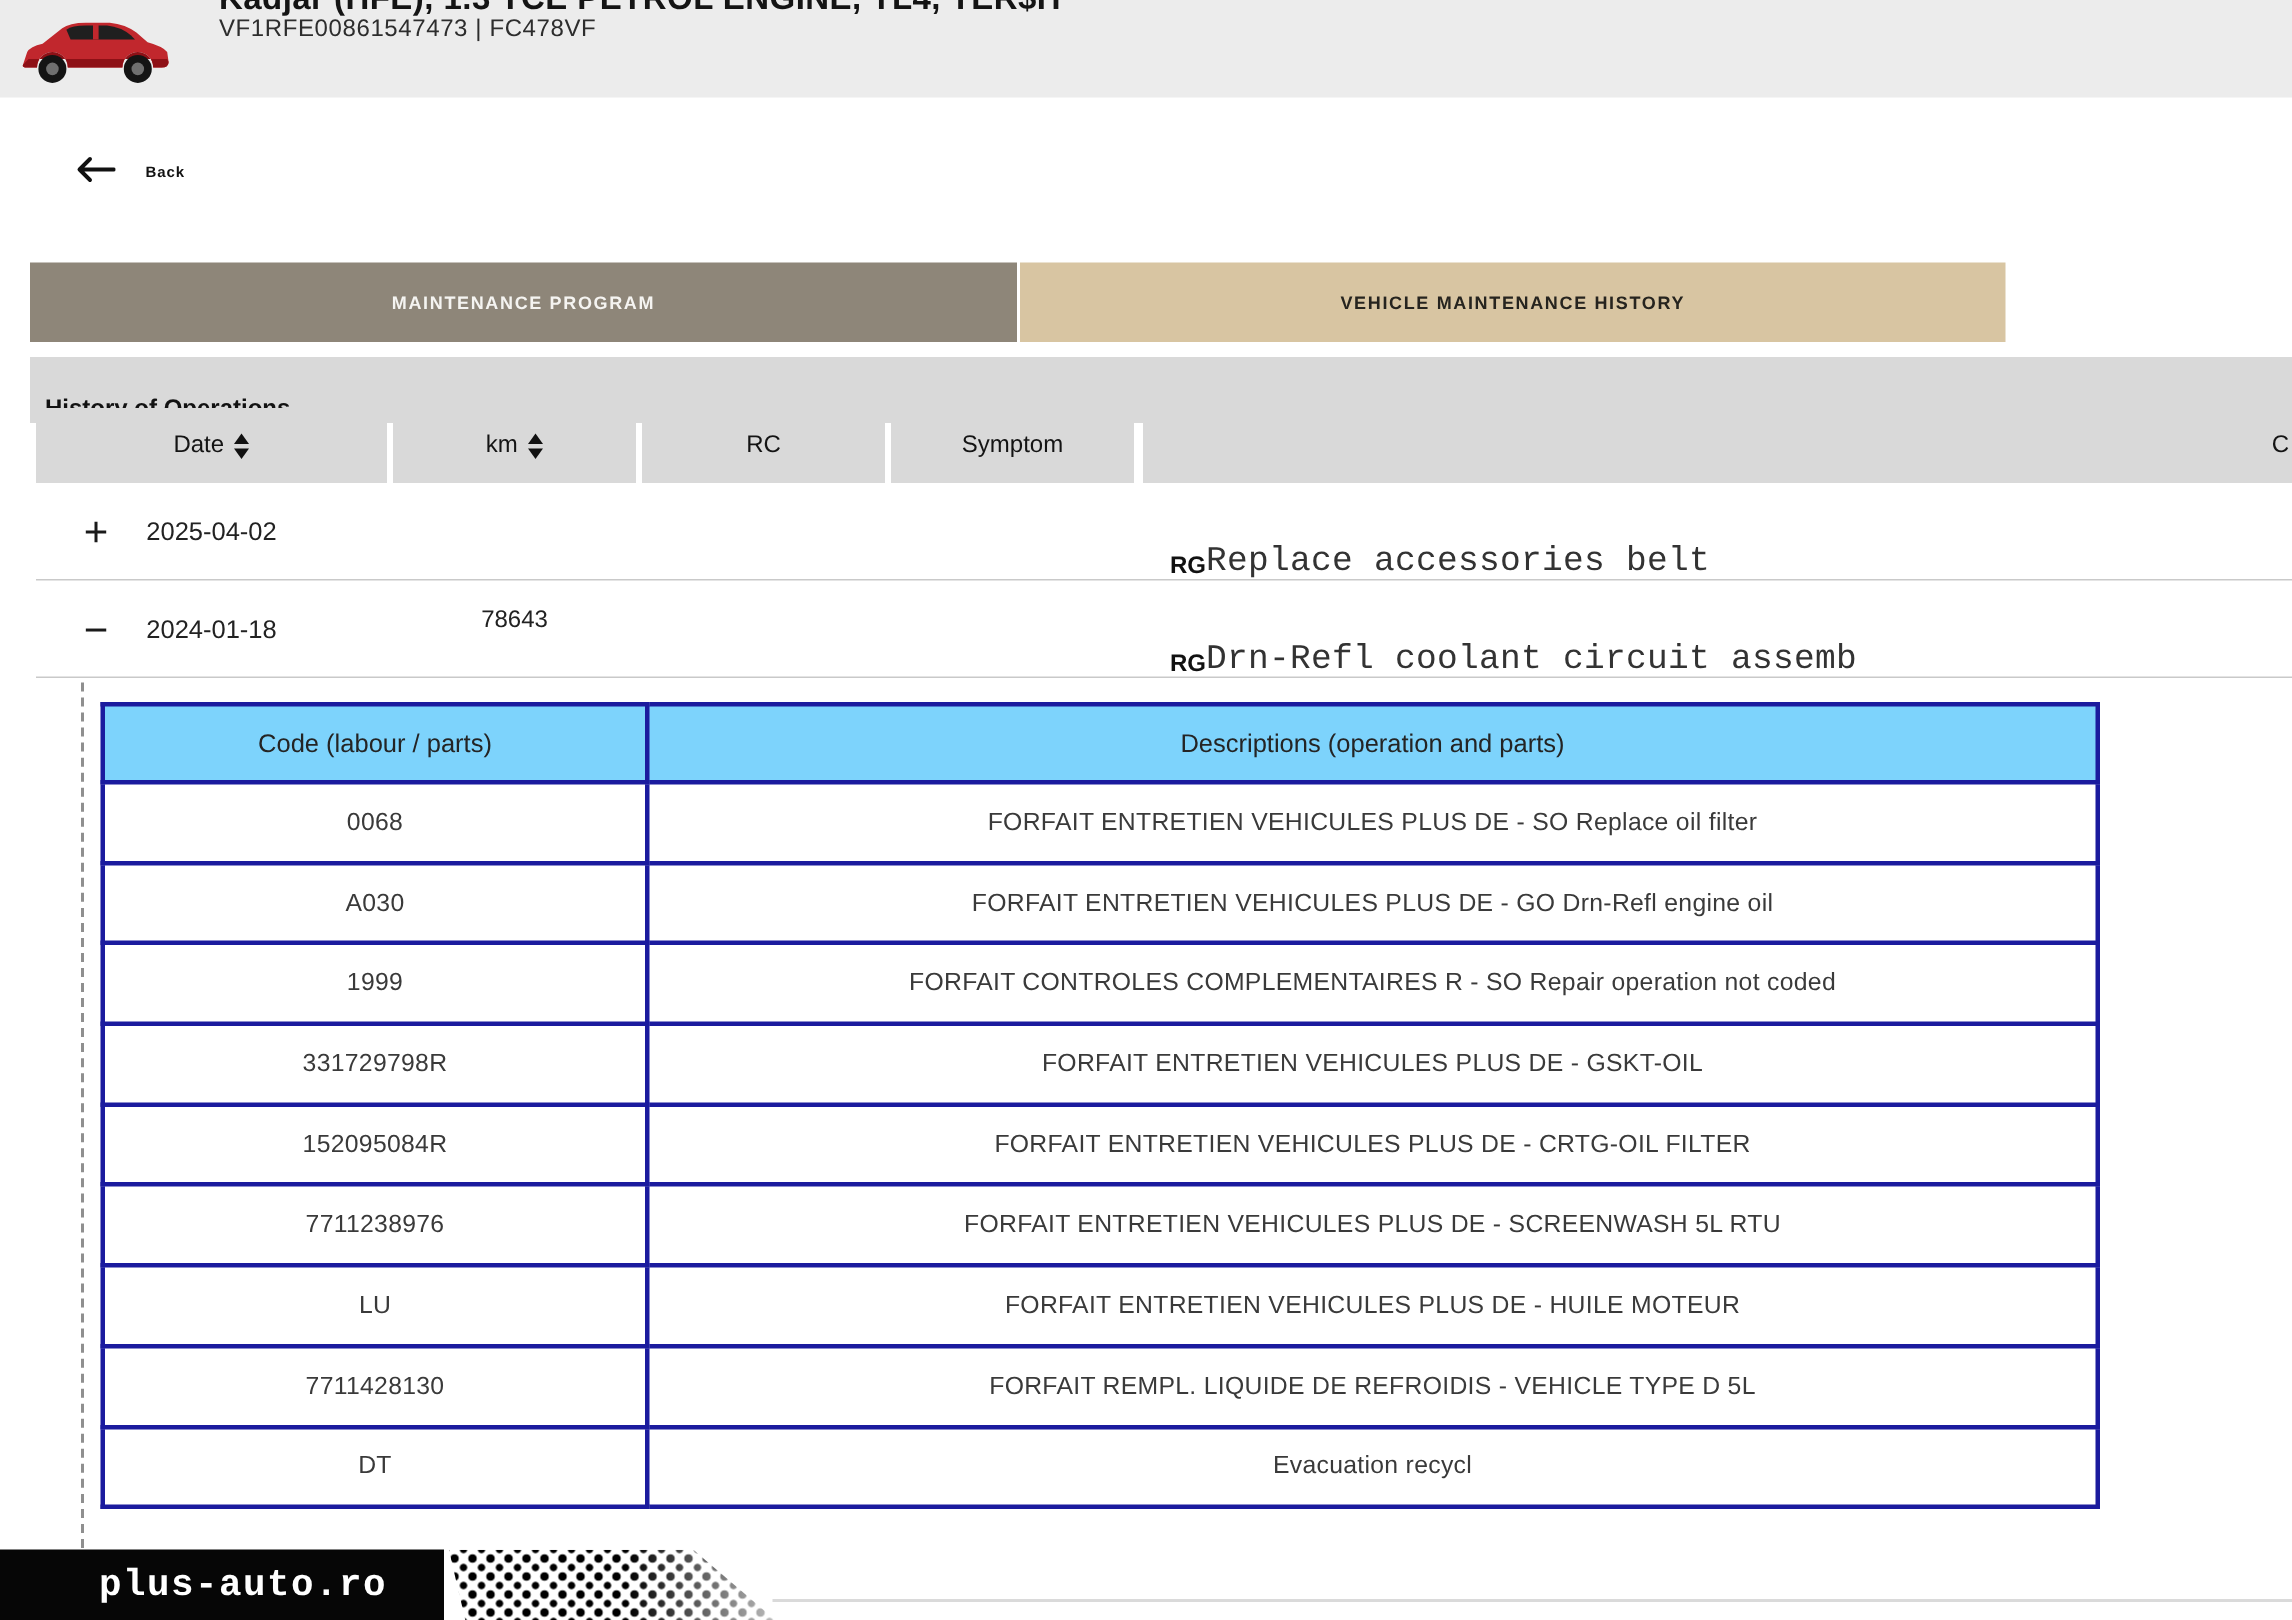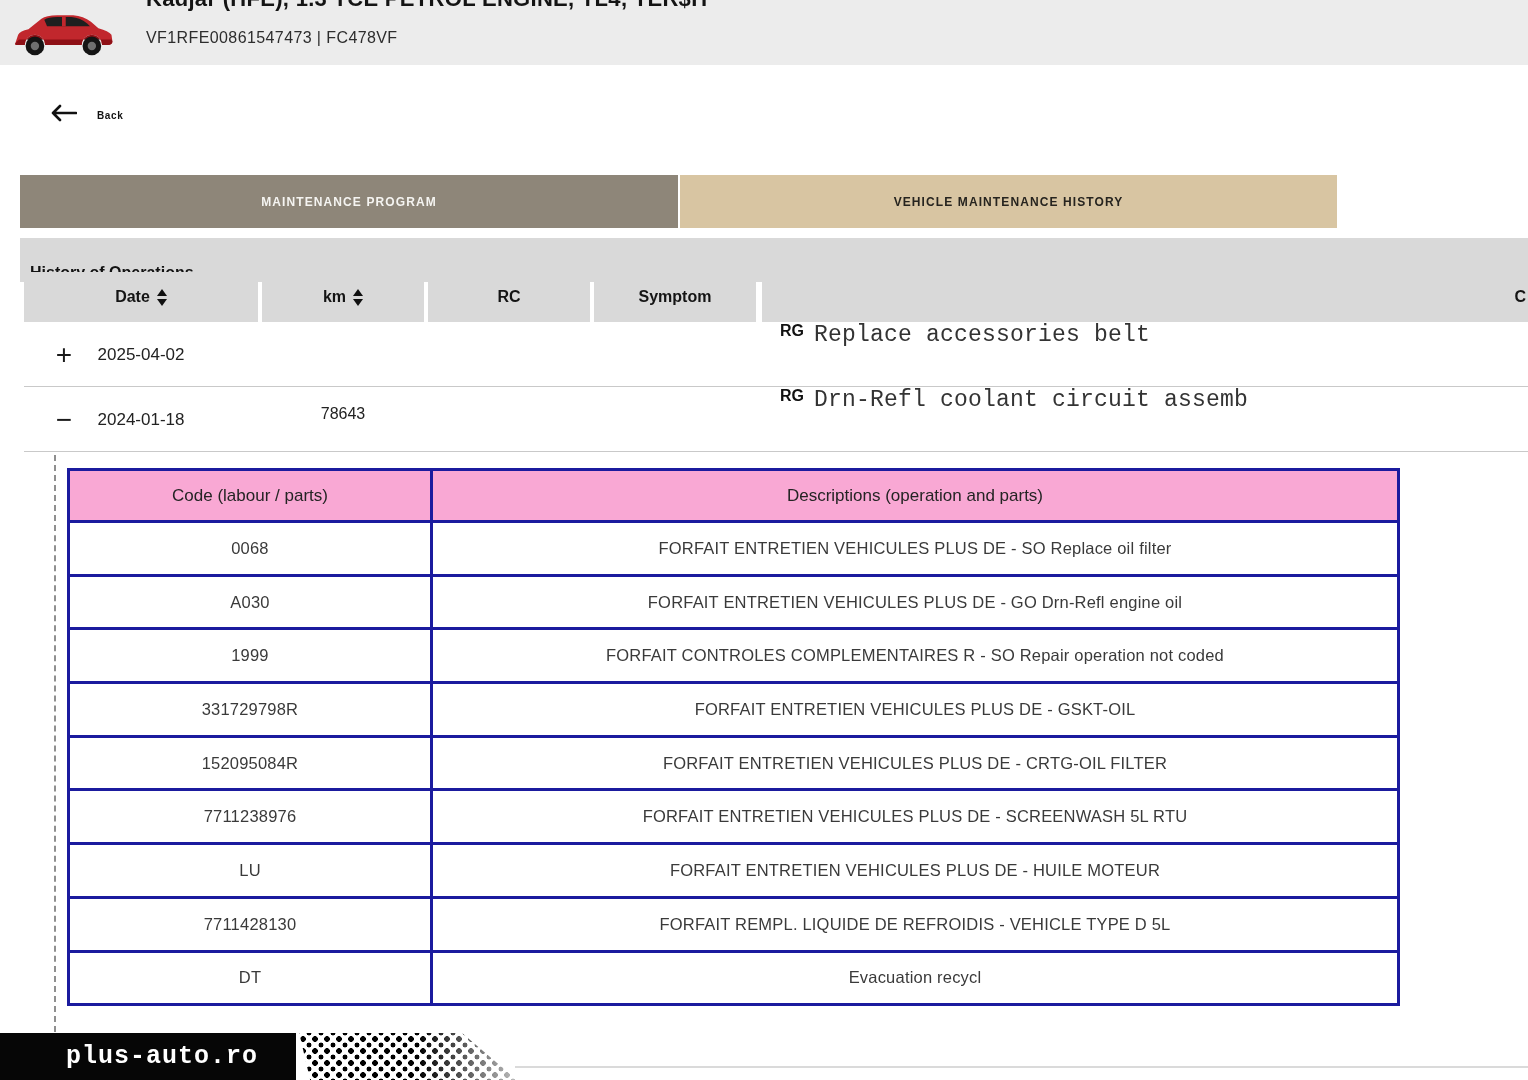--- a/index.html
+++ b/index.html
@@ -9,63 +9,63 @@
     background: #ffffff; overflow: hidden;
     font-family: "Liberation Sans", sans-serif; color: #1b1b1b;
   }
   
   .top-band { position: absolute; left: 0; top: 0; width: 100%; height: 65px; background: #ececec; }
   .car { position: absolute; left: 6px; top: 2px; }
   .vehicle-title {
     position: absolute; left: 146px; top: -14px; font-size: 22px; font-weight: bold;
     color: #141414; letter-spacing: 0.3px; white-space: nowrap;
   }
-  .vin-line { position: absolute; left: 146px; top: 29px; font-size: 16px; color: #2d2d2d; letter-spacing: 0.4px; }
+  .vin-line { position: absolute; left: 146px; top: 11px; font-size: 16px; color: #2d2d2d; letter-spacing: 0.4px; }
   
   .back { position: absolute; left: 50px; top: 104px; display: flex; align-items: center; gap: 20px; cursor: pointer; }
   .back-label { font-size: 10px; font-weight: bold; letter-spacing: 0.6px; color: #121212; }
   
   .tab { position: absolute; top: 175px; height: 53px; display: flex; align-items: center; justify-content: center;
          font-size: 12px; font-weight: bold; letter-spacing: 1.1px; cursor: pointer; }
   .tab-program { left: 20px; width: 658px; background: #8e8679; color: #f5f4f1; }
   .tab-history { left: 680px; width: 657px; background: #d8c5a2; color: #26241f; }
   
   .hoo-band { position: absolute; left: 20px; top: 238px; right: 0; height: 44px; background: #d9d9d9;
               display: flex; align-items: flex-end; }
   .hoo-title { font-size: 16px; font-weight: bold; color: #121212; margin-left: 10px; }
   .hcell { position: absolute; top: 272px; height: 50px; background: #d9d9d9;
            display: flex; align-items: center; justify-content: center;
-           font-size: 16px; font-weight: bold; color: #141414; }
+           font-size: 16px; font-weight: normal; color: #141414; }
   .hcell-date { left: 24px; width: 234px; }
   .hcell-km { left: 262px; width: 162px; }
   .hcell-rc { left: 428px; width: 162px; }
   .hcell-symptom { left: 594px; width: 162px; }
   .hcell-last { left: 762px; width: 766px; justify-content: flex-end; padding-right: 2px; }
   .sort-icon { display: inline-flex; flex-direction: column; gap: 3px; margin-left: 7px; }
   .sort-icon .up { width: 0; height: 0; border-left: 5px solid transparent; border-right: 5px solid transparent; border-bottom: 7px solid #111; }
   .sort-icon .dn { width: 0; height: 0; border-left: 5px solid transparent; border-right: 5px solid transparent; border-top: 7px solid #111; }
   
   .op-row { position: absolute; left: 0; width: 100%; height: 65px; }
   .op-row-1 { top: 322px; } .op-row-2 { top: 387px; }
   .op-sep { position: absolute; left: 24px; right: 0; bottom: 0; height: 1px; background: #c9c9c9; }
   .expander { position: absolute; left: 46px; top: 0; width: 36px; height: 100%;
               display: flex; align-items: center; justify-content: center;
               font-size: 28px; font-weight: normal; color: #1a1a1a; cursor: pointer; }
   .cell-date { position: absolute; left: 24px; width: 234px; top: 0; height: 100%;
                display: flex; align-items: center; justify-content: center; font-size: 17px; color: #222; }
   .cell-km { position: absolute; left: 262px; width: 162px; top: -6px; height: 100%;
              display: flex; align-items: center; justify-content: center; font-size: 16px; color: #222; }
-  .cell-op { position: absolute; left: 780px; top: 0; height: 100%; display: flex; align-items: flex-start; gap: 10px; }
+  .cell-op { position: absolute; left: 780px; top: 0; height: 100%; display: flex; align-items: flex-end; }
   .op-code { font-size: 16px; font-weight: bold; color: #111; }
   .op-label { font-size: 23px; color: #333; letter-spacing: 0.2px; font-family: Liberation Mono, monospace; }
   
   .tree-line { position: absolute; left: 54px; top: 455px; height: 587px; width: 0; border-left: 2px dashed #8f8f8f; }
   .dtable { position: absolute; left: 67px; top: 468px; width: 1333px; border-collapse: collapse; table-layout: fixed; }
   .dtable th, .dtable td { border: 3px solid #1b1b9e; text-align: center; vertical-align: middle; }
-  .dtable th { background: #f9a8d4; height: 52px; font-size: 17px; font-weight: normal; color: #242424; }
+  .dtable th { background: #7dd3fc; height: 52px; font-size: 17px; font-weight: normal; color: #242424; }
   .dtable td { background: #ffffff; height: 53.7px; font-size: 16.5px; color: #3a3a3a; letter-spacing: 0.2px; }
   .col-code { width: 363px; }
   
   .wm-bar { position: absolute; left: 0; top: 1033px; width: 296px; height: 47px; background: #060606; z-index: 5;
             display: flex; align-items: center; }
   .wm-text { font-family: "Liberation Mono", "DejaVu Sans Mono", monospace; font-weight: bold;
              font-size: 25px; color: #ffffff; letter-spacing: 1px; margin-left: 66px; }
   .wm-dots { position: absolute; left: 297px; top: 1033px; width: 220px; height: 47px; z-index: 5;
     background-image:
       radial-gradient(circle, #000 2.6px, transparent 3.1px),

